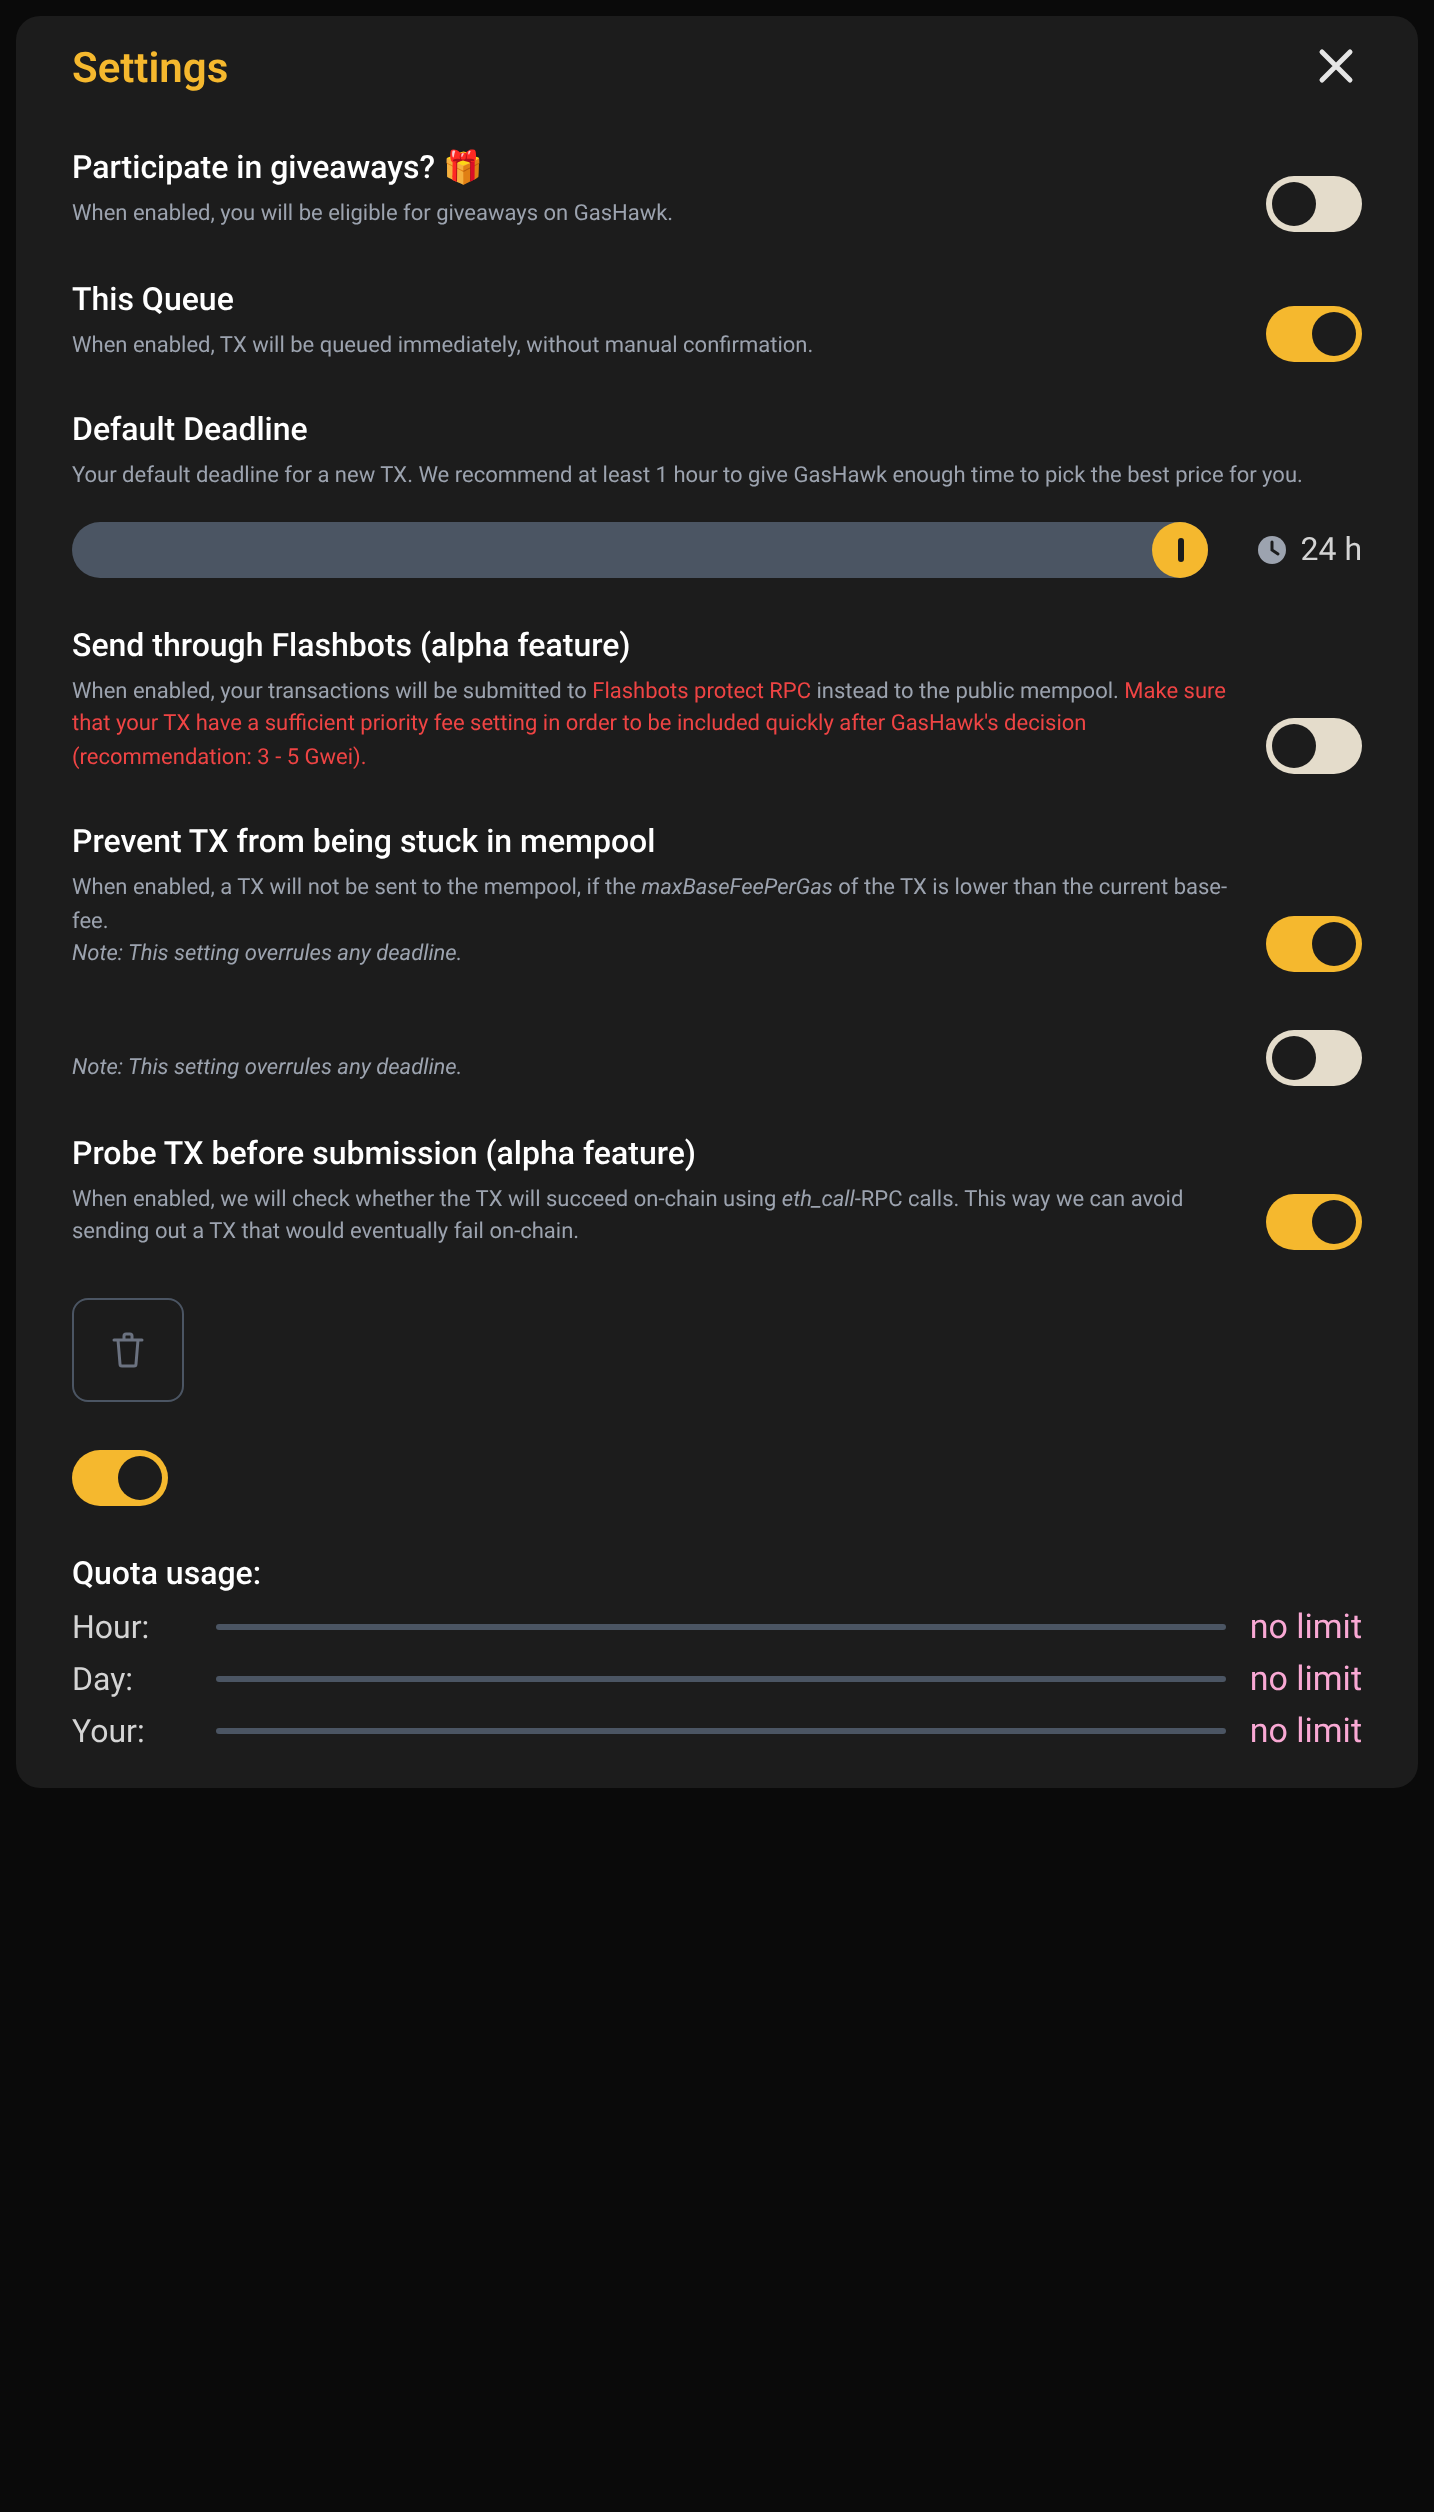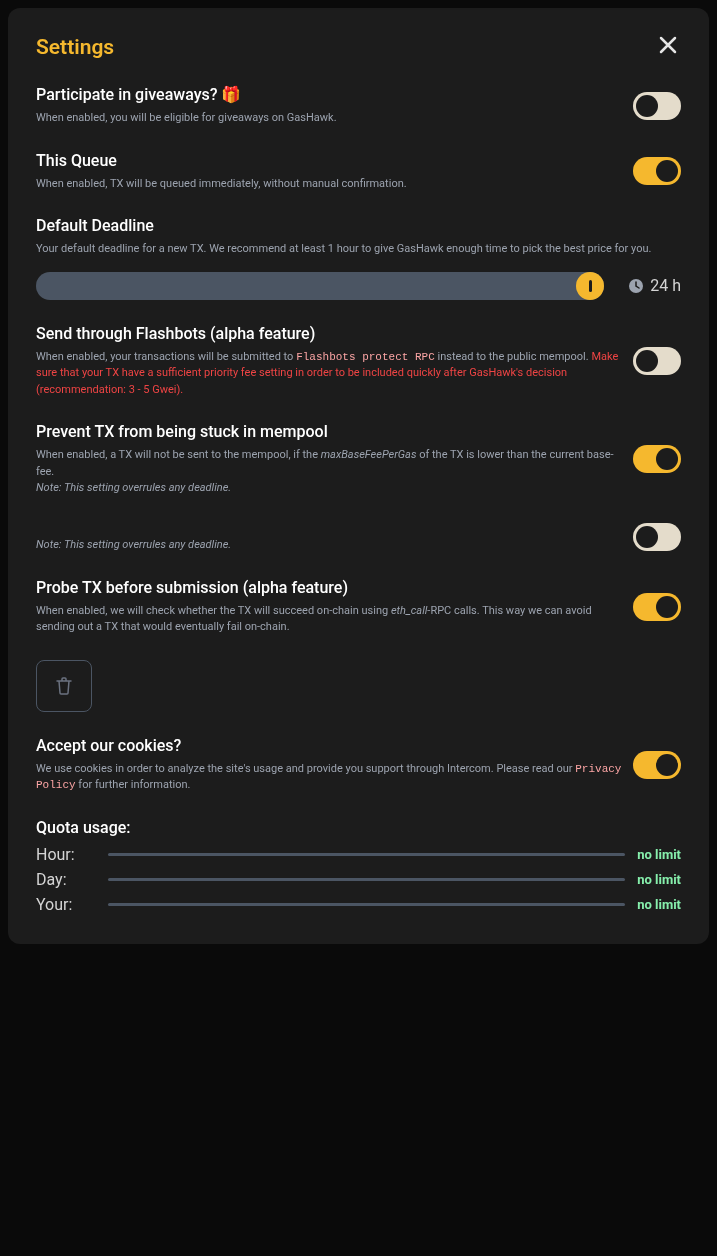--- a/index.html
+++ b/index.html
@@ -5,21 +5,21 @@
   * { box-sizing: border-box; margin: 0; padding: 0; }
   body {
     background: #0a0a0a;
     font-family: -apple-system, BlinkMacSystemFont, "Segoe UI", Roboto, sans-serif;
     padding: 8px;
     width: 717px;
   }
   .modal {
     background: #1c1c1c;
     border-radius: 12px;
-    padding: 24px 28px;
+    padding: 12px 28px;
     color: #d4d4d4;
   }
   .header {
     display: flex;
     justify-content: space-between;
     align-items: center;
     margin-bottom: 24px;
   }
   .title {
     color: #f5b82e;
@@ -30,38 +30,38 @@
     background: none;
     border: none;
     color: #e5e5e5;
     font-size: 20px;
     cursor: pointer;
     padding: 4px;
     line-height: 1;
   }
   .setting {
     display: flex;
-    align-items: center;
+    align-items: flex-end;
     gap: 4px;
     margin-bottom: 24px;
   }
   .setting-text { flex: 1; }
   .setting-title {
     color: #ffffff;
     font-size: 16px;
     font-weight: 500;
     margin-bottom: 6px;
   }
   .setting-desc {
     color: #9ca3af;
     font-size: 11px;
     line-height: 1.5;
   }
   .setting-desc .italic { font-style: italic; }
-  .setting-desc .link { color: #fca5a5; font-family: Liberation Mono, monospace; }
+  .setting-desc .link { color: #ef4444; }
   .setting-desc .warning { color: #ef4444; }
   .toggle {
     width: 48px;
     height: 28px;
     border-radius: 14px;
     position: relative;
     cursor: pointer;
     flex-shrink: 0;
   }
   .toggle.off { background: #e4dccb; }
@@ -150,24 +150,23 @@
     color: #d4d4d4;
     font-size: 16px;
   }
   .quota-bar {
     flex: 1;
     height: 3px;
     background: #4b5563;
     border-radius: 2px;
   }
   .quota-limit {
-    color: #86efac;
-    font-size: 13px;
+    color: #f9a8d4;
+    font-size: 17px;
     white-space: nowrap;
-    font-weight: bold;
   }
   .deadline-block { margin-bottom: 24px; }
 </style>
 </head>
 <body>
 
 <div class="modal">
   <div class="header">
     <div class="title">Settings</div>
     <button class="close-btn">
@@ -253,26 +252,20 @@
 
   <div class="setting">
     <button class="trash-btn">
       <svg class="trash-icon" viewBox="0 0 16 18">
           <path d="M1 4h14M6 4V2a1 1 0 011-1h2a1 1 0 011 1v2M3 4l1 12a1 1 0 001 1h6a1 1 0 001-1l1-12" stroke="#6b7280" stroke-width="1.5" fill="none" stroke-linecap="round"></path>
         </svg>
     </button>
   </div>
 
   <div class="setting">
-    <div class="setting-text">
-      <div class="setting-title">Accept our cookies?</div>
-      <div class="setting-desc">
-        <span>We use cookies in order to analyze the site's usage and provide you support through Intercom. Please read our </span><span class="link">Privacy Policy</span><span> for further information.</span>
-      </div>
-    </div>
     <div class="toggle on"></div>
   </div>
 
   <div>
     <div class="setting-title">Quota usage:</div>
     <div style="margin-top:8px">
       <div class="quota-row">
         <div class="quota-label">Hour:</div>
         <div class="quota-bar"></div>
         <div class="quota-limit">no limit</div>

